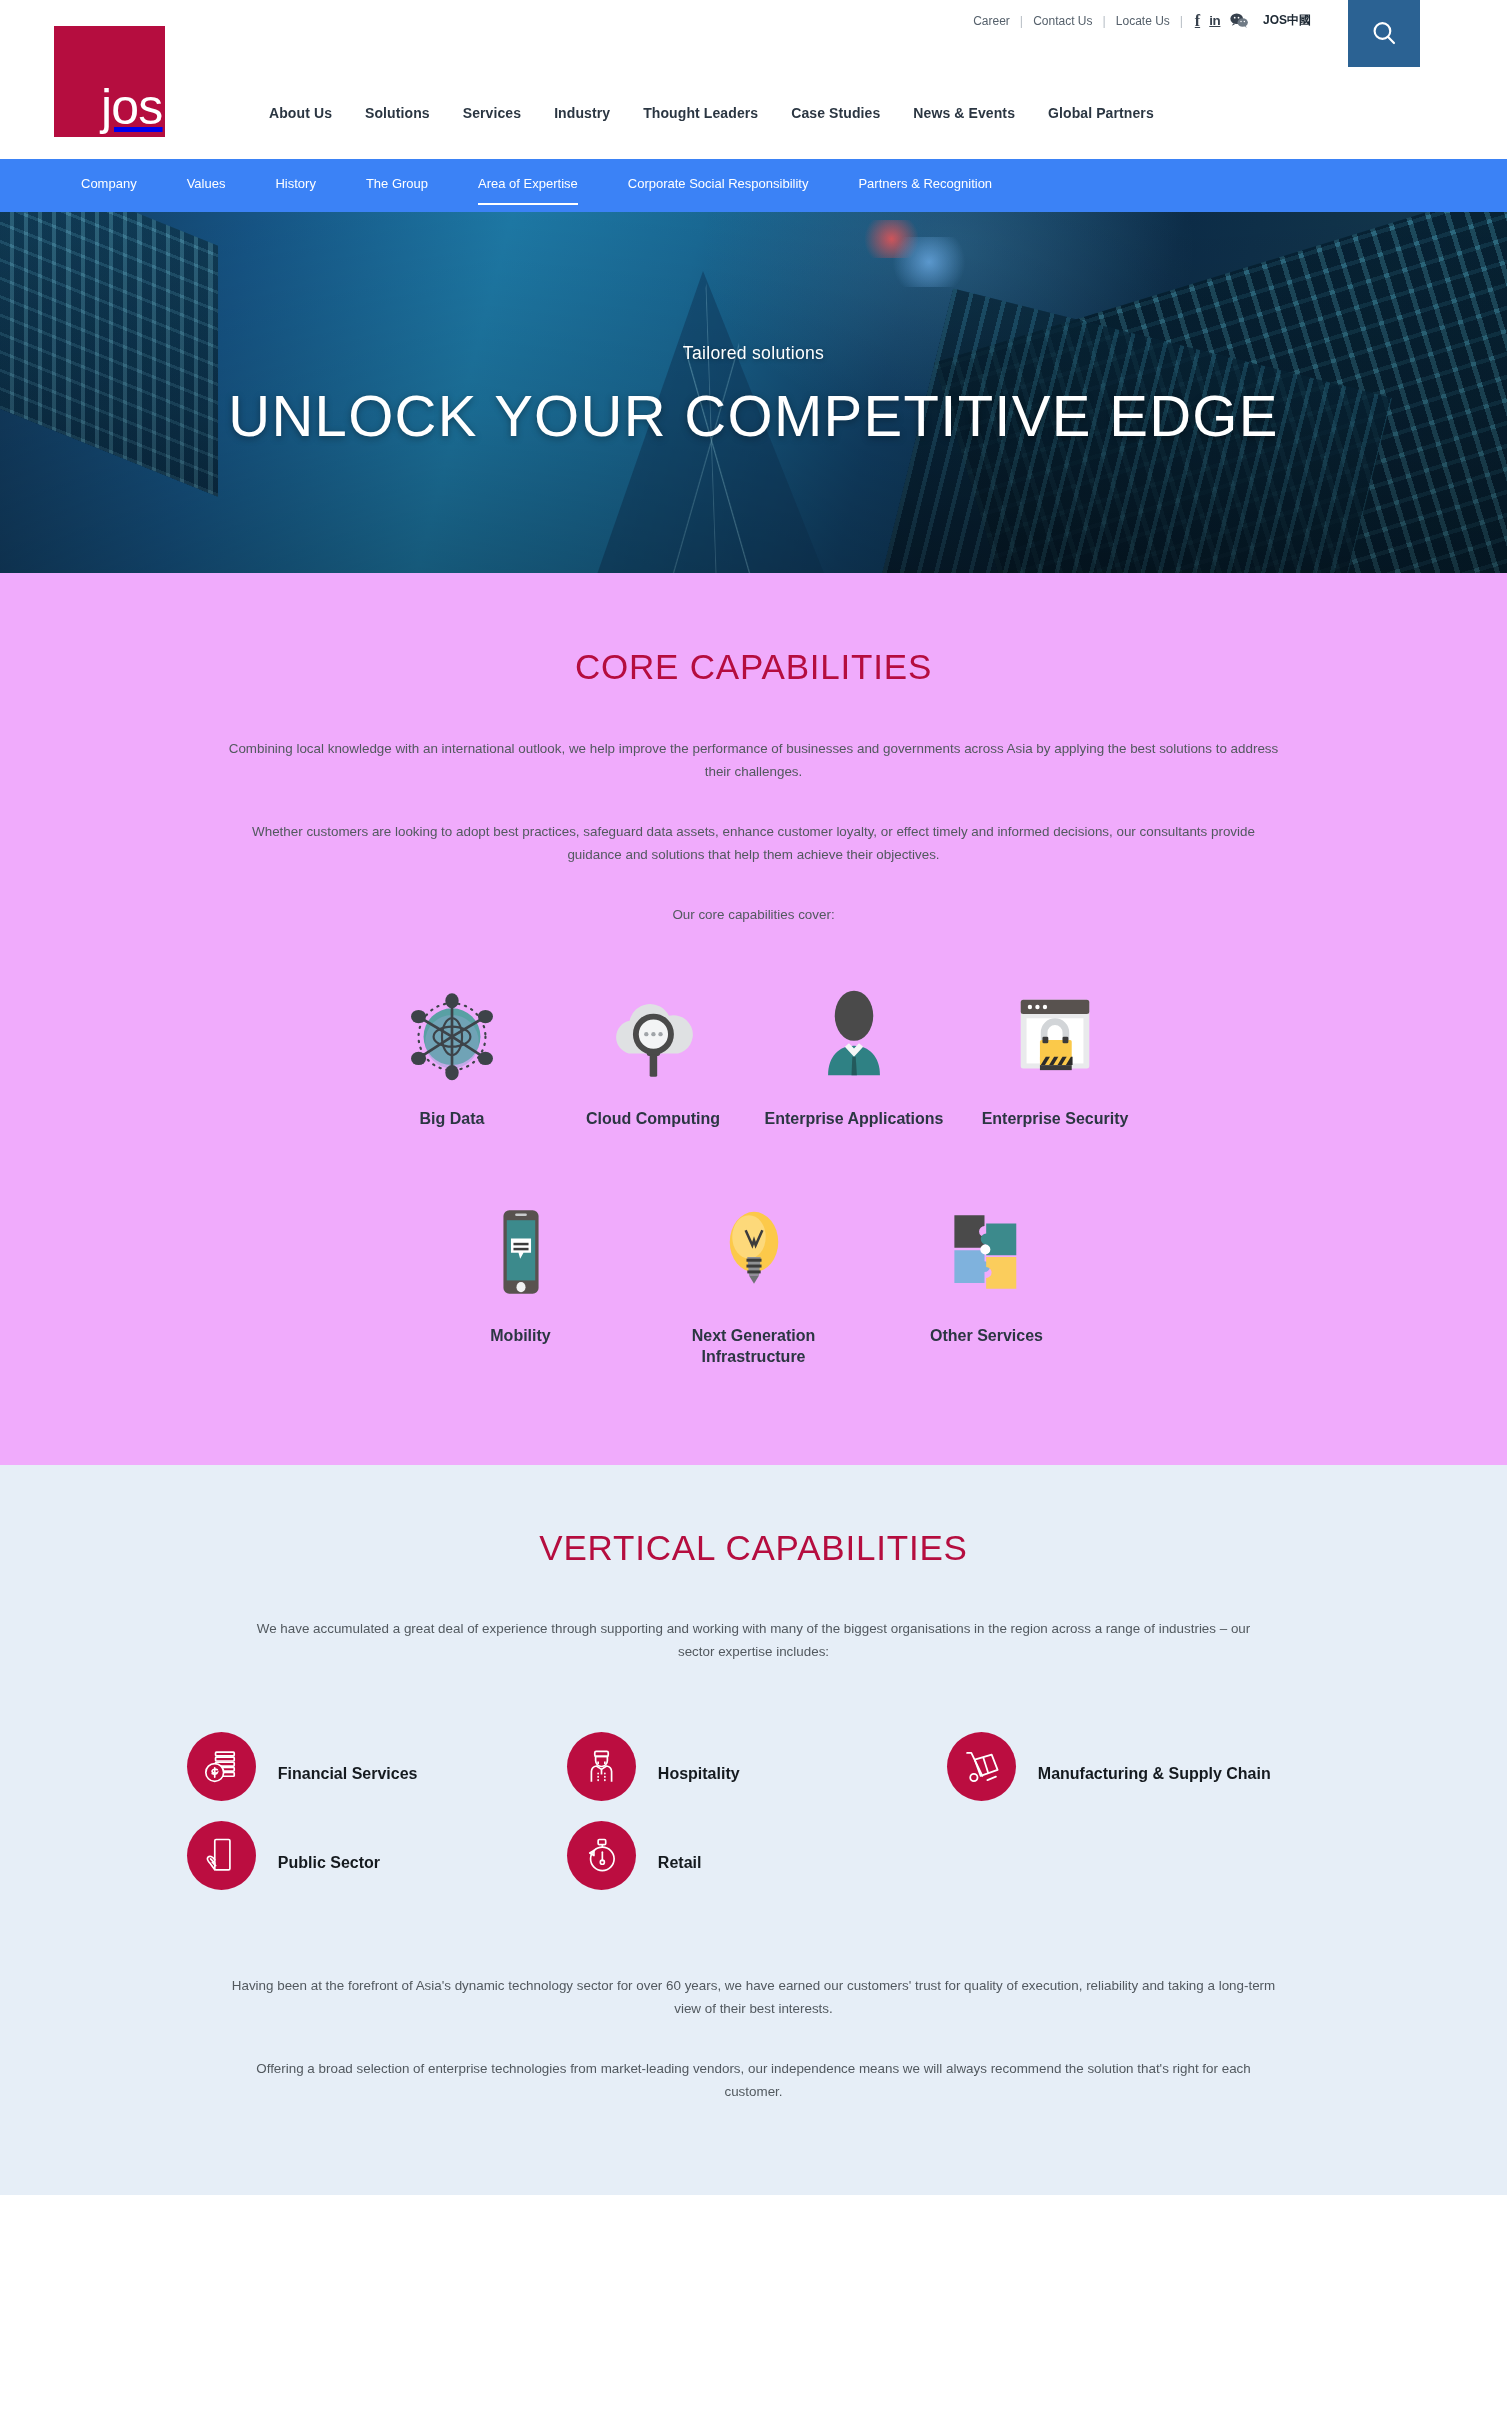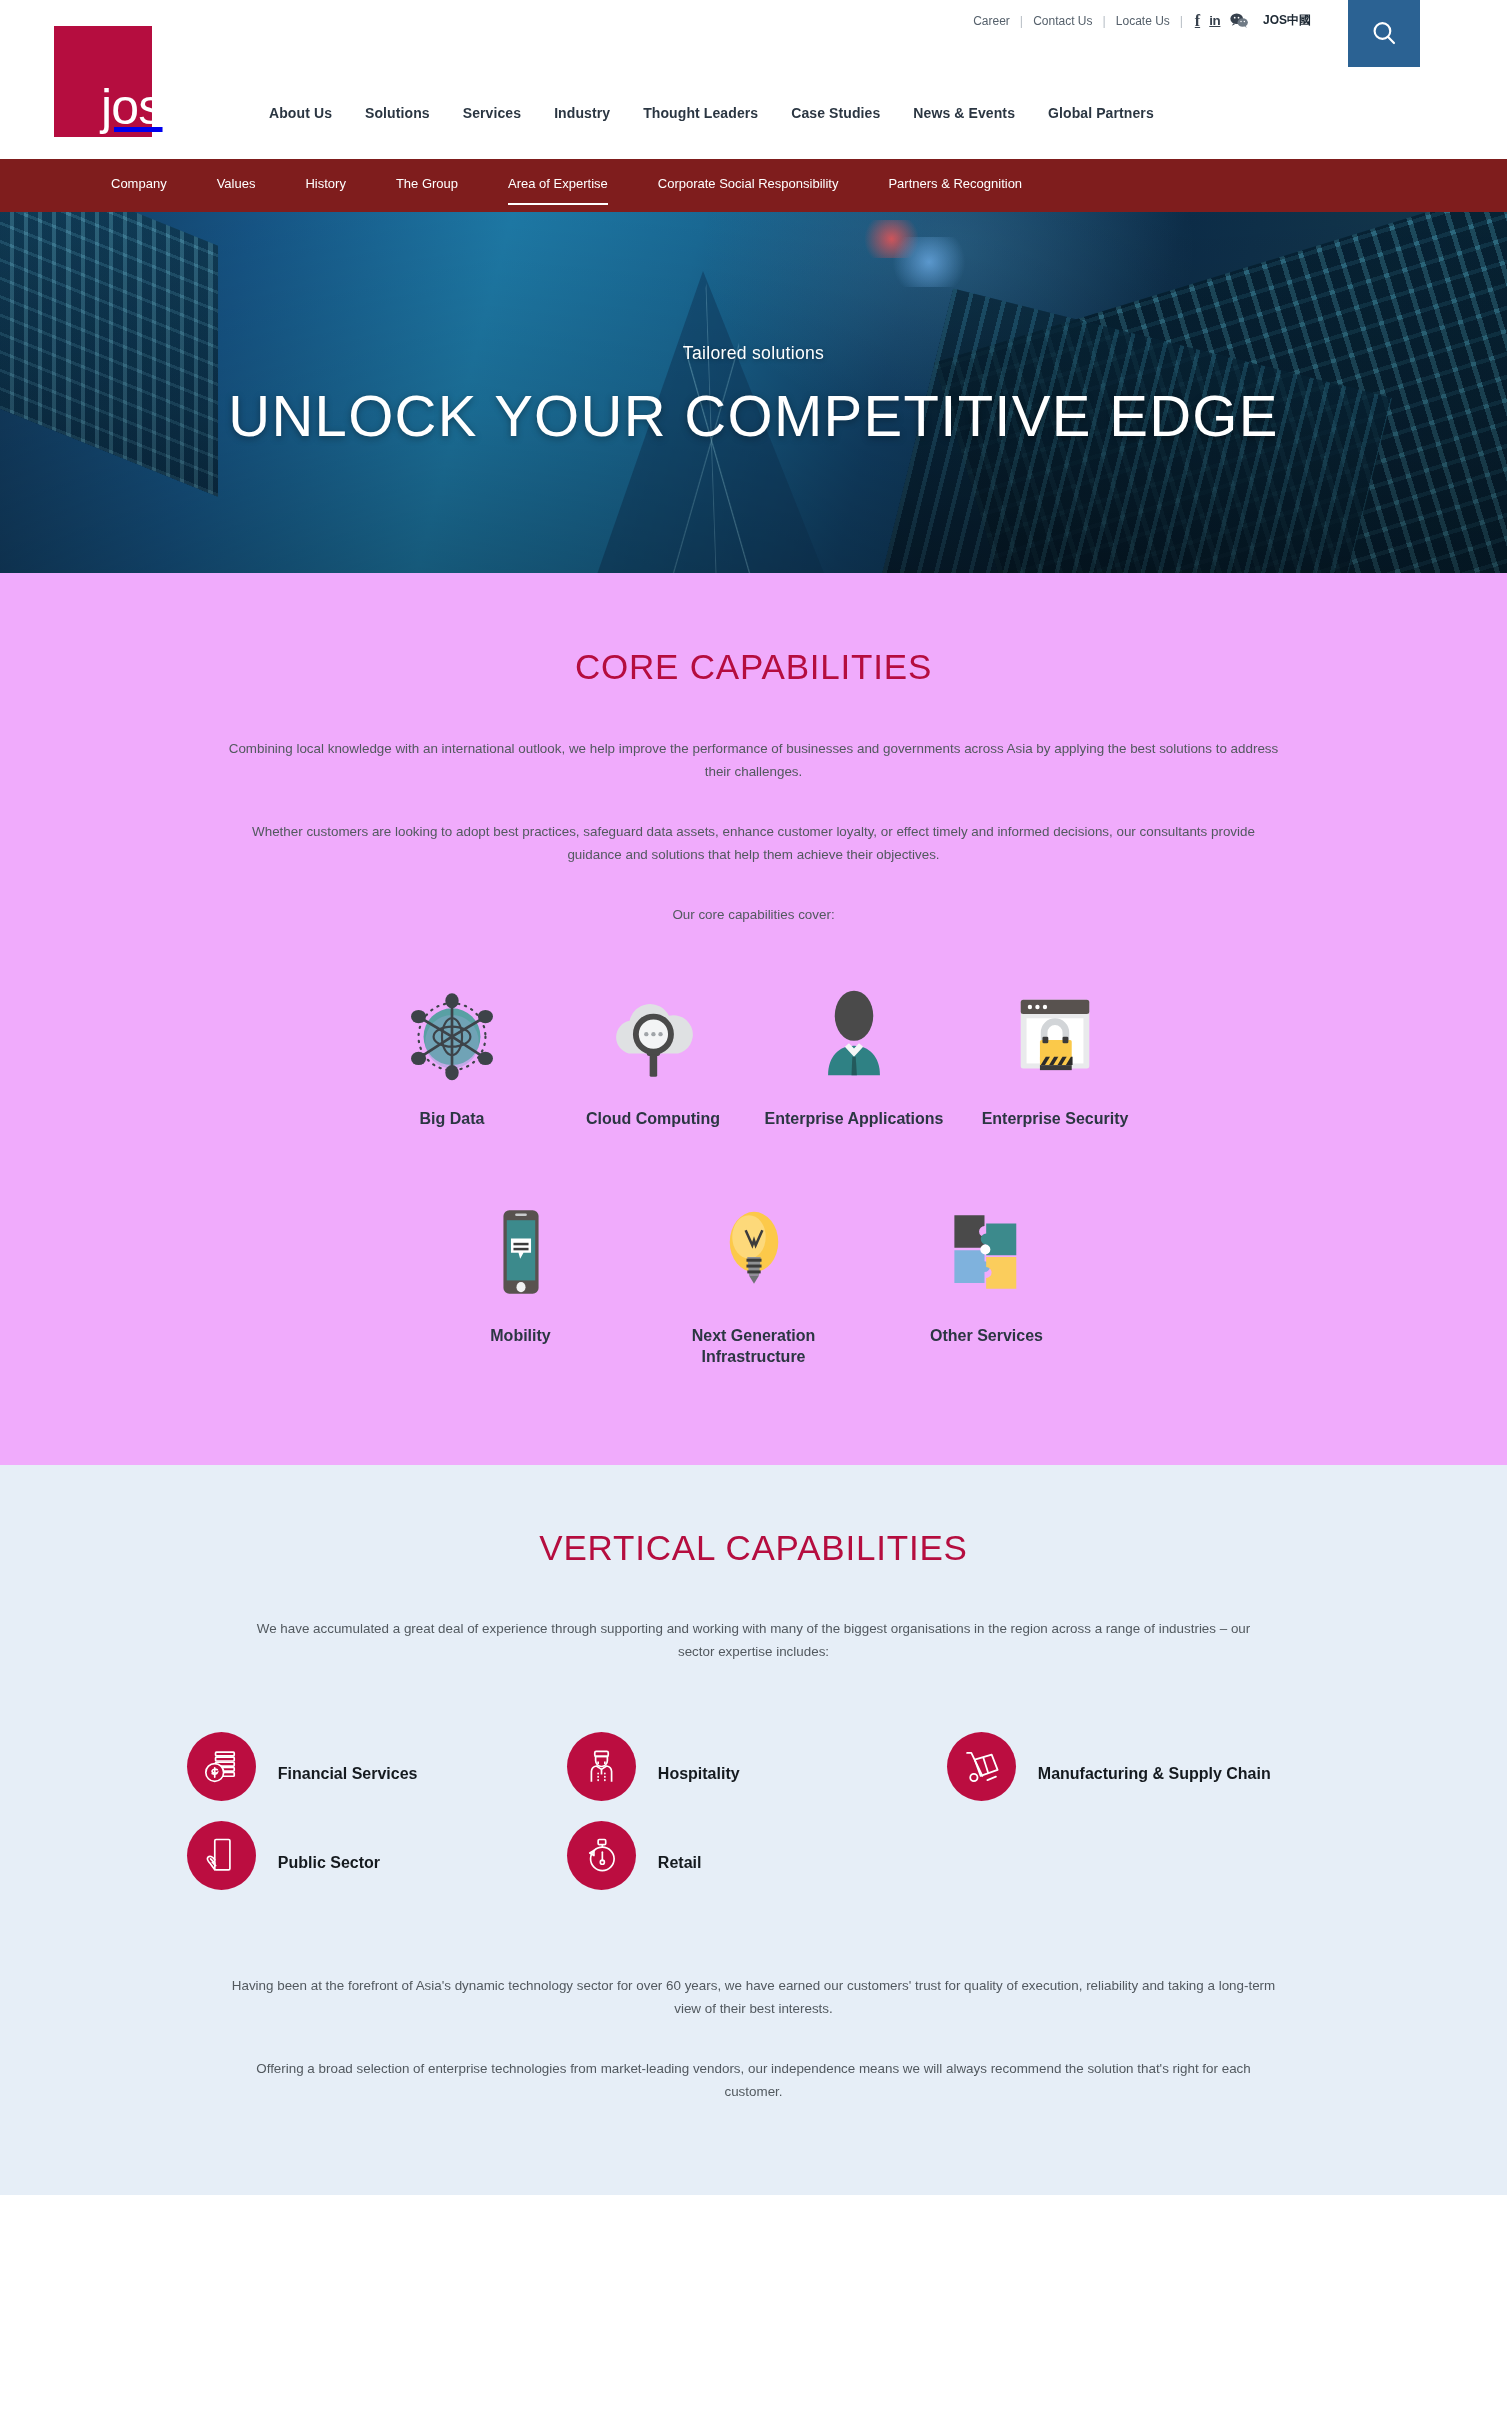--- a/index.html
+++ b/index.html
@@ -13,21 +13,21 @@
 
   
   .header {
     position: relative;
     height: 159px;
     background: #ffffff;
   }
   .logo {
     position: absolute;
     left: 54px; top: 26px;
-    width: 98px; height: 111px;
+    width: 111px; height: 111px;
     background: #b50d3f;
     display: flex;
     align-items: flex-end;
     justify-content: flex-start;
   }
   .logo-text {
     color: #ffffff;
     font-size: 50px;
     line-height: 0.92;
     font-weight: 300;
@@ -110,24 +110,24 @@
   .mainnav a:nth-child(2){ padding-right: 33px; }
   .mainnav a:nth-child(3){ padding-right: 33px; }
   .mainnav a:nth-child(4){ padding-right: 33px; }
   .mainnav a:nth-child(5){ padding-right: 33px; }
   .mainnav a:nth-child(6){ padding-right: 33px; }
   .mainnav a:nth-child(7){ padding-right: 33px; }
 
   
   .subnav {
     height: 53px;
-    background: #7f1d1d;
-    display: flex;
-    align-items: center;
-    padding-left: 111px;
+    background: #3b82f6;
+    display: flex;
+    align-items: center;
+    padding-left: 81px;
   }
   .subnav a {
     color: #ffffff;
     font-size: 13px;
     text-decoration: none;
     margin-right: 50px;
     position: relative;
     padding-bottom: 3.3px;
     white-space: nowrap;
   }

